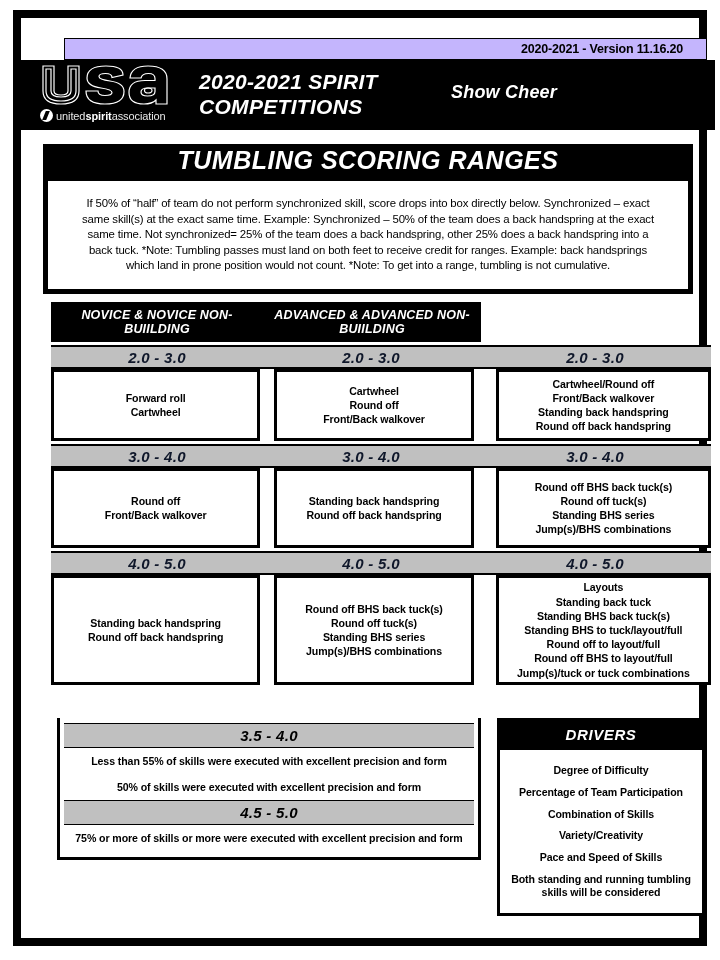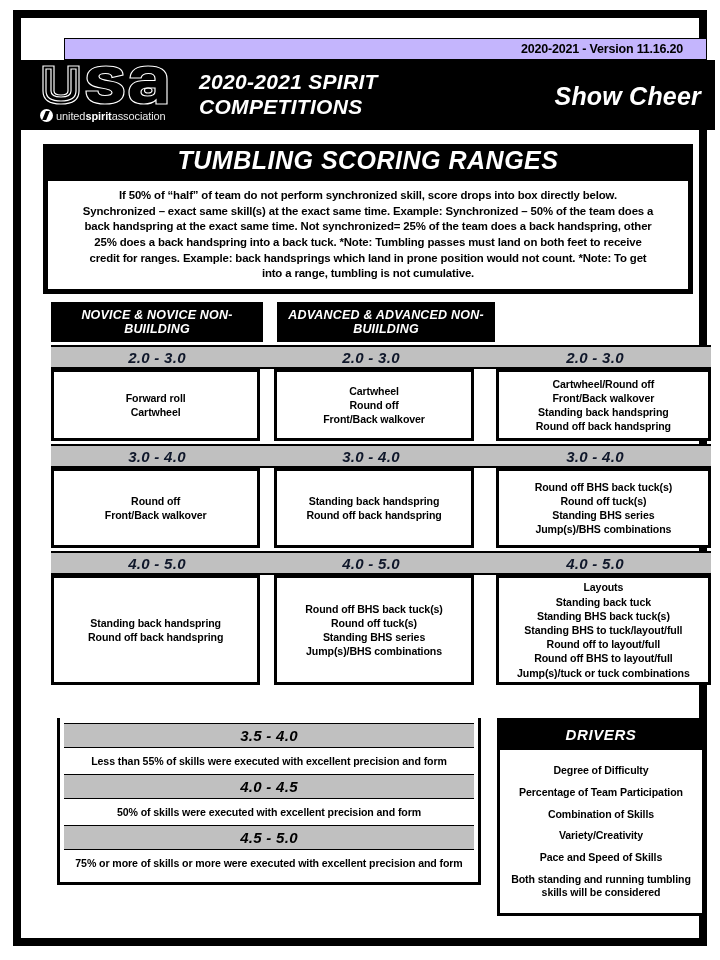--- a/index.html
+++ b/index.html
@@ -124,23 +124,23 @@
     font-weight: bold;
     font-style: italic;
     line-height: 25px;
     letter-spacing: 0.3px;
   }
   .masthead-division {
     position: absolute;
     left: 430px;
     top: 22px;
     width: 250px;
-    text-align: right;
+    text-align: left;
     color: #ffffff;
-    font-size: 25px;
+    font-size: 18px;
     font-weight: bold;
     font-style: italic;
     letter-spacing: 0.2px;
   }
 
   
   .banner {
     background: #000000;
     color: #ffffff;
     font-weight: bold;
@@ -178,38 +178,37 @@
     height: 100%;
     background: #ffffff;
     box-sizing: border-box;
     padding: 8px 34px;
     display: flex;
     align-items: center;
     justify-content: center;
   }
   .intro-text {
     font-size: 11.4px;
-    font-weight: bold;
+    font-weight: normal;
     line-height: 15.6px;
     text-align: center;
     color: #000;
     letter-spacing: -0.15px;
   }
 
   
   .grid-section {
     position: absolute;
     left: 30px;
     top: 284px;
     width: 660px;
   }
 
   .col-headers {
     display: flex;
-    gap: 14px;
     height: 40px;
   }
   .col-header {
     background: #000000;
     color: #ffffff;
     font-size: 12.5px;
     font-weight: bold;
     font-style: italic;
     line-height: 14.5px;
     text-align: center;
@@ -445,21 +444,20 @@
       </div>
 
     </div>
 
     <div class="bottom-section">
 
       <div class="panel">
         <div class="tech-body">
           <div class="tech-range-bar">3.5 - 4.0</div>
           <div class="tech-desc">Less than 55% of skills were executed with excellent precision and form</div>
-          <div class="tech-range-bar">4.0 - 4.5</div>
           <div class="tech-desc">50% of skills were executed with excellent precision and form</div>
           <div class="tech-range-bar">4.5 - 5.0</div>
           <div class="tech-desc">75% or more of skills or more were executed with excellent precision and form</div>
         </div>
       </div>
 
       <div class="panel drivers">
         <div class="banner panel-banner">DRIVERS</div>
         <div class="drivers-body">
           <div class="driver-item">Degree of Difficulty</div>

